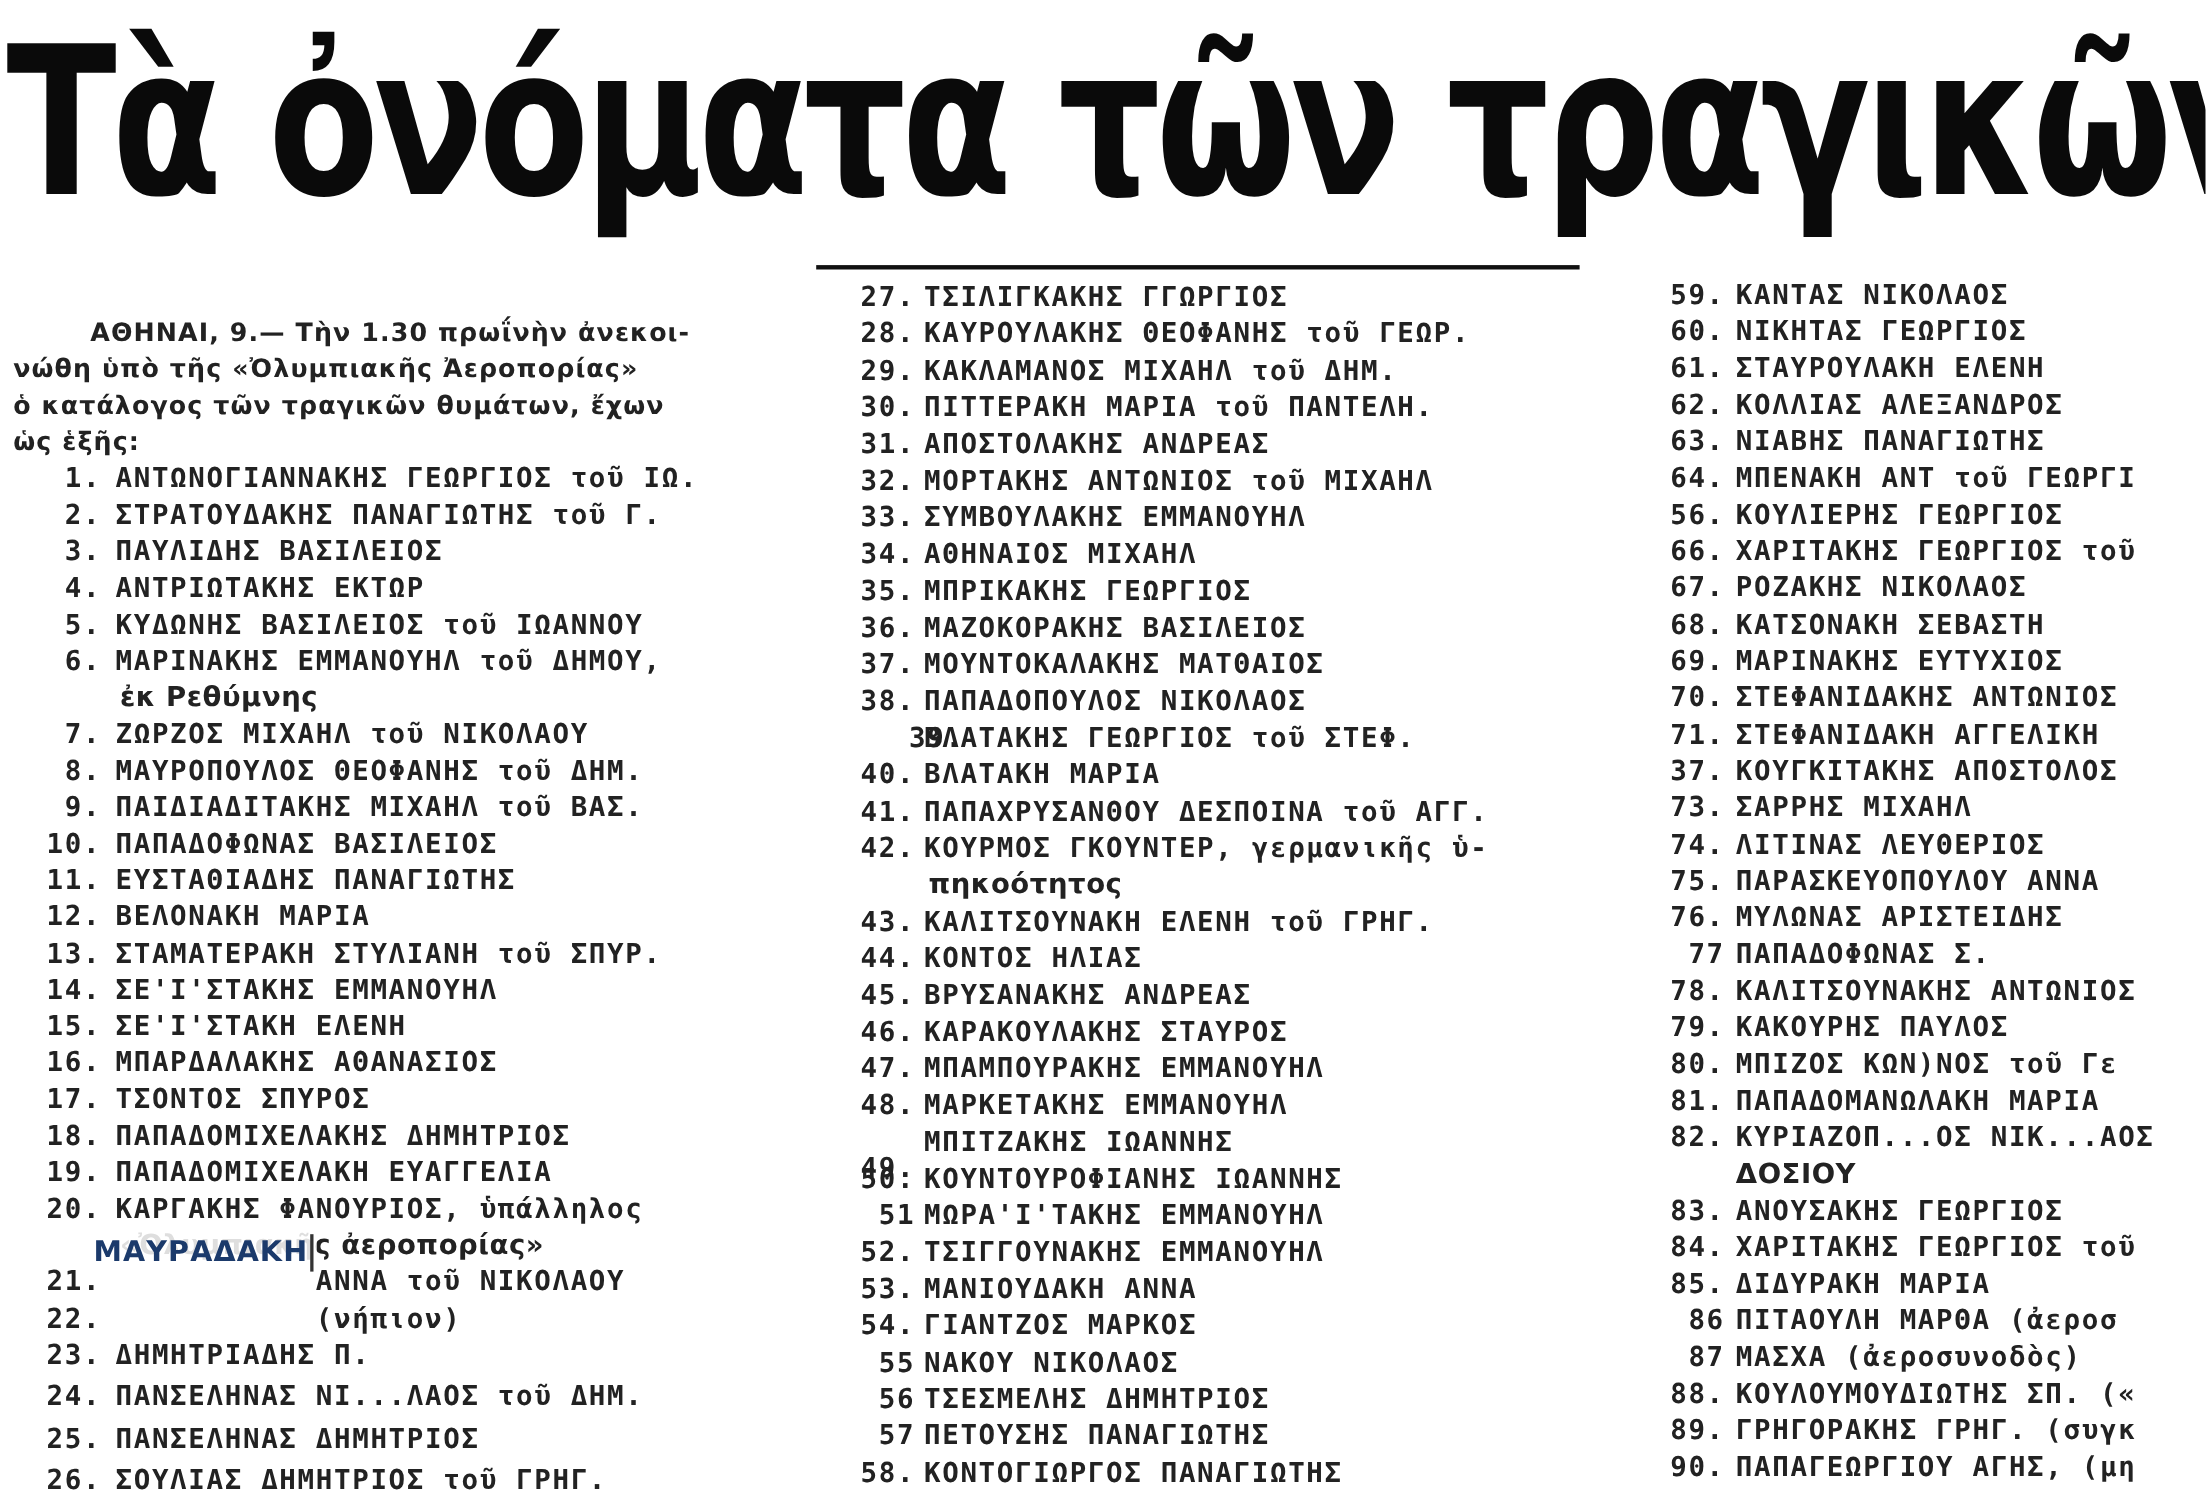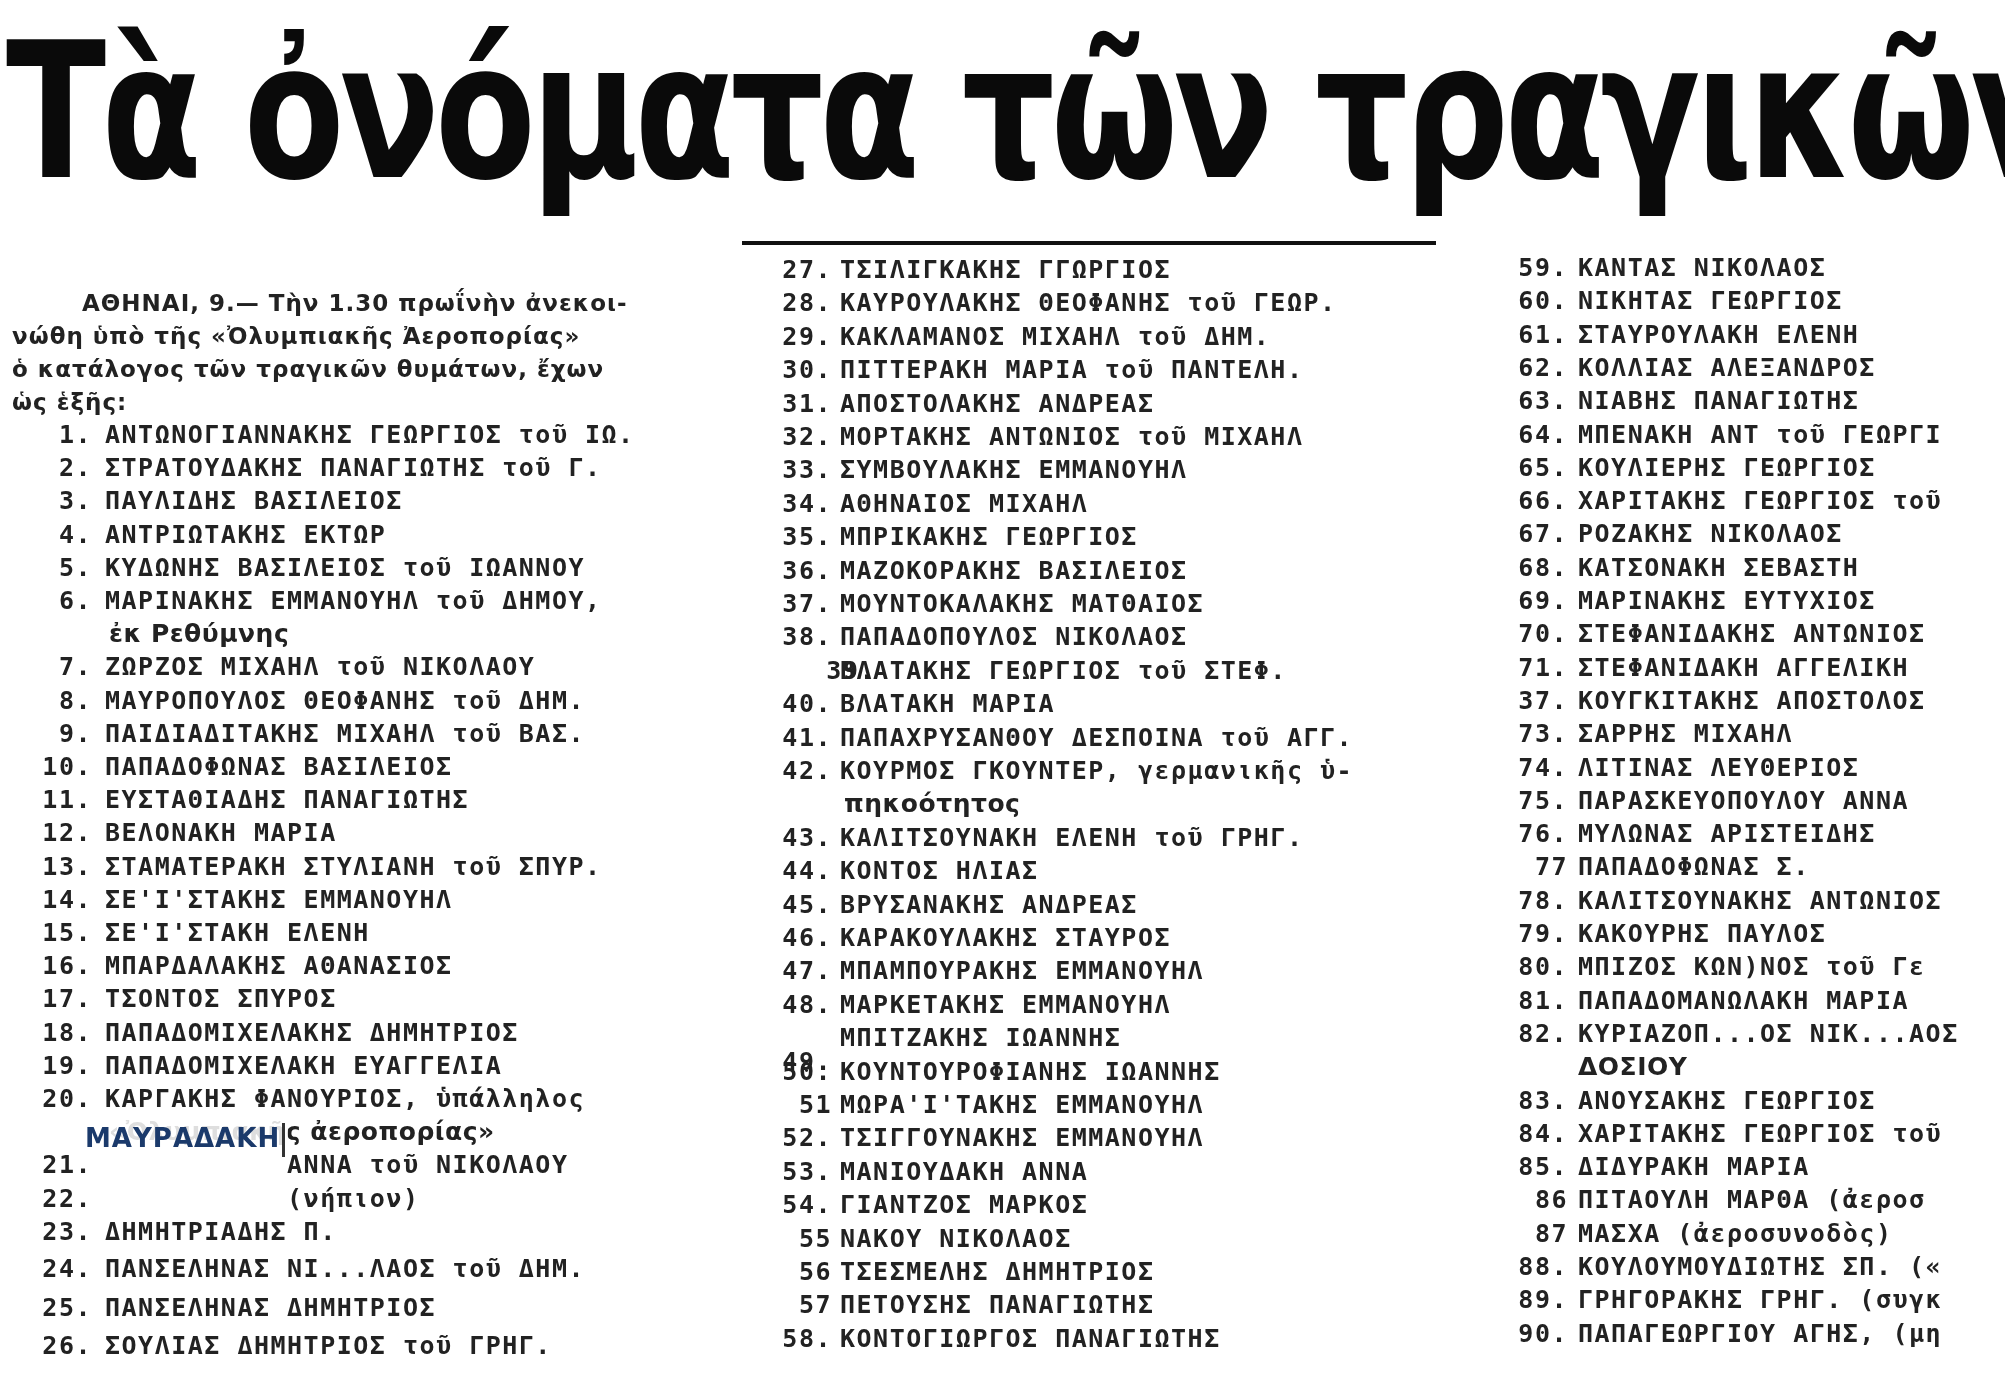--- a/index.html
+++ b/index.html
@@ -297,21 +297,21 @@
     </div>
     <div class="line" style="top: 386.2px; left: 0px;">
       <span class="num" style="left: 1508px; width: 60px;">63.</span>
       <span class="name" style="left: 1578px; white-space: pre;">ΝΙΑΒΗΣ ΠΑΝΑΓΙΩΤΗΣ</span>
     </div>
     <div class="line" style="top: 419.5px; left: 0px;">
       <span class="num" style="left: 1508px; width: 60px;">64.</span>
       <span class="name" style="left: 1578px; white-space: pre;">ΜΠΕΝΑΚΗ ΑΝΤ τοῦ ΓΕΩΡΓΙ</span>
     </div>
     <div class="line" style="top: 452.8px; left: 0px;">
-      <span class="num" style="left: 1508px; width: 60px;">65.</span>
+      <span class="num" style="left: 1508px; width: 60px;">56.</span>
       <span class="name" style="left: 1578px; white-space: pre;">ΚΟΥΛΙΕΡΗΣ ΓΕΩΡΓΙΟΣ</span>
     </div>
     <div class="line" style="top: 486.1px; left: 0px;">
       <span class="num" style="left: 1508px; width: 60px;">66.</span>
       <span class="name" style="left: 1578px; white-space: pre;">ΧΑΡΙΤΑΚΗΣ ΓΕΩΡΓΙΟΣ τοῦ</span>
     </div>
     <div class="line" style="top: 519.4px; left: 0px;">
       <span class="num" style="left: 1508px; width: 60px;">67.</span>
       <span class="name" style="left: 1578px; white-space: pre;">ΡΟΖΑΚΗΣ ΝΙΚΟΛΑΟΣ</span>
     </div>

